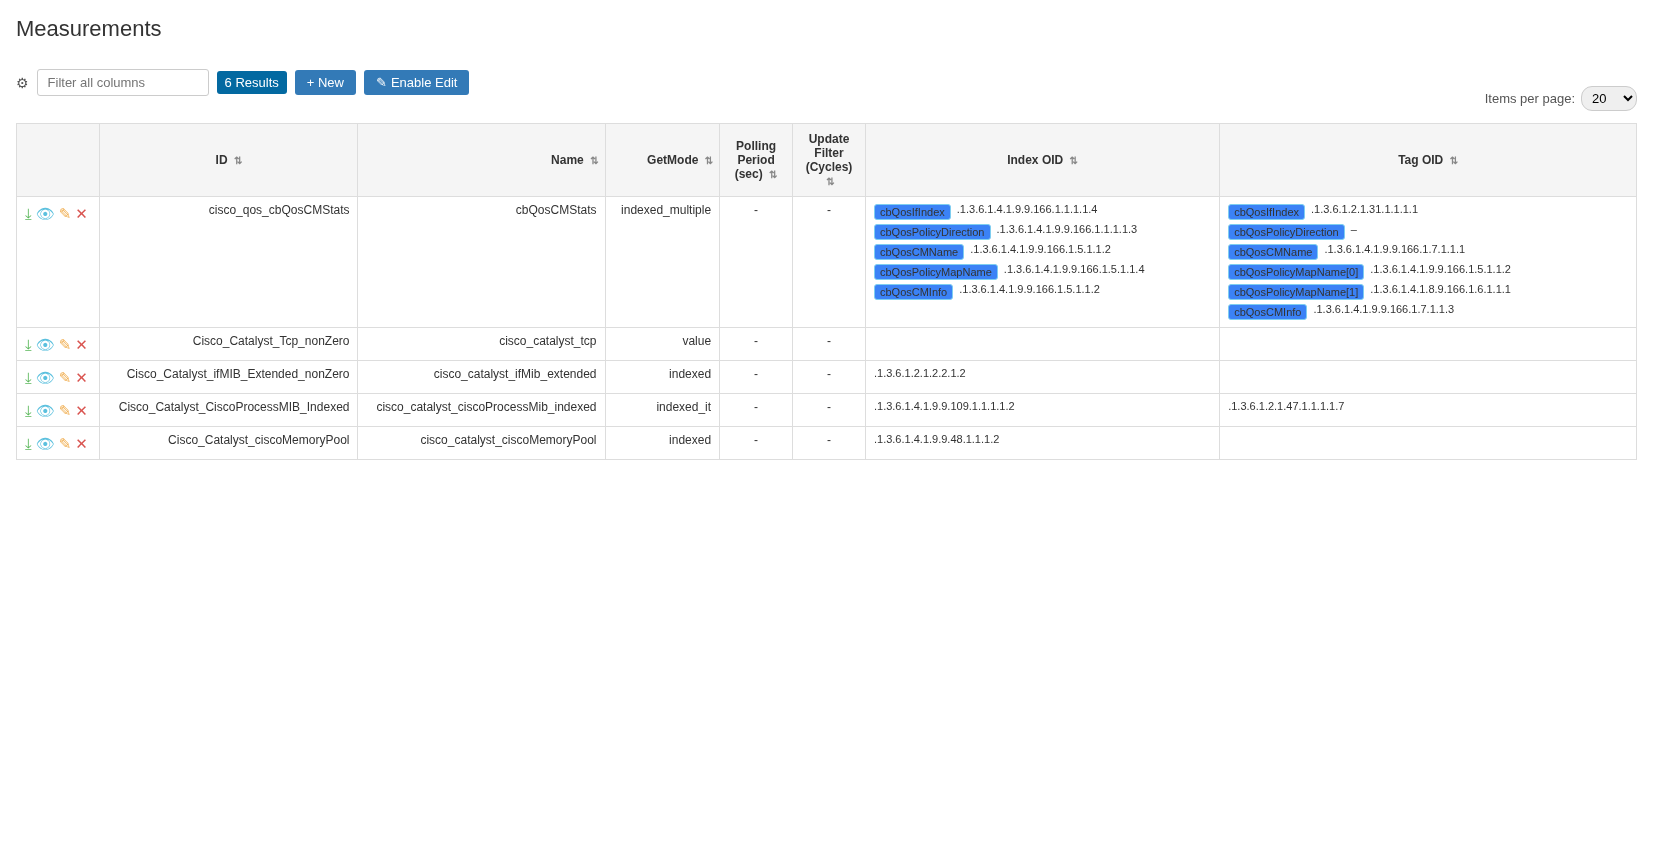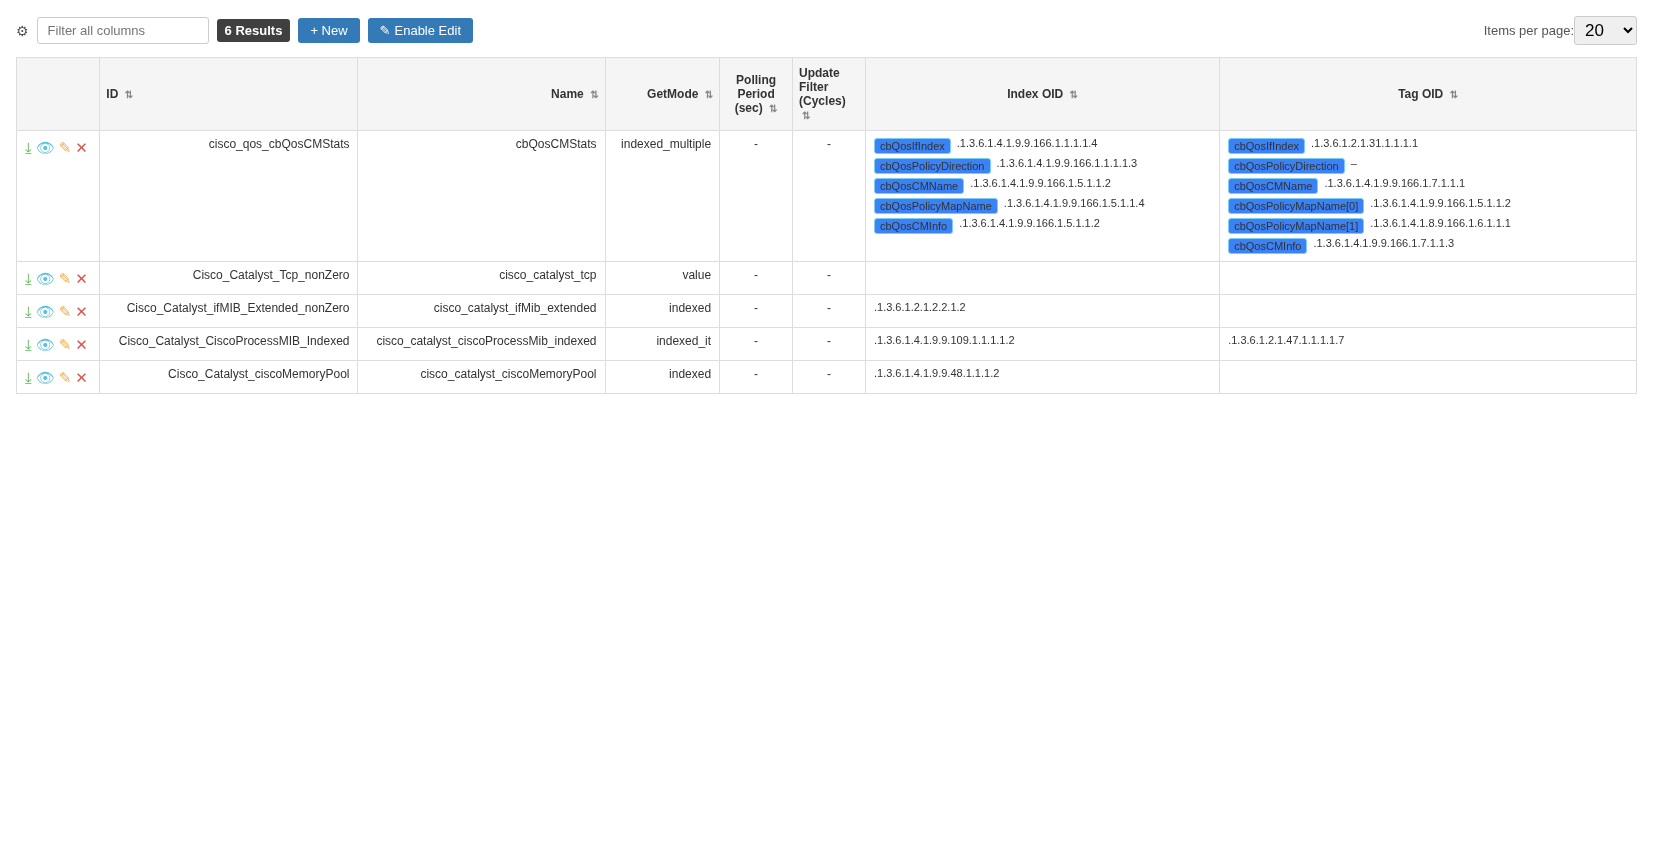--- a/index.html
+++ b/index.html
@@ -1,59 +1,60 @@
 <!DOCTYPE html>
 <html><head>
   <meta charset="utf-8">
   <style>
     * { box-sizing: border-box; margin: 0; padding: 0; }
     body { font-family: Arial, sans-serif; font-size: 13px; background: #fff; color: #333; }
     .page { padding: 16px; }
     h1 { font-size: 22px; font-weight: 400; margin-bottom: 12px; }
     .toolbar { display: flex; align-items: center; gap: 8px; margin-bottom: 12px; }
     .filter-input { border: 1px solid #ccc; border-radius: 3px; padding: 5px 10px; width: 172px; font-size: 13px; outline: none; }
-    .badge-results { background: #404040; color: #fff; border-radius: 3px; padding: 4px 8px; font-size: 13px; font-weight: bold; }
+    .badge-results { background: #0369a1; color: #fff; border-radius: 3px; padding: 4px 8px; font-size: 13px; font-weight: normal; }
     .btn { display: inline-flex; align-items: center; gap: 4px; padding: 5px 12px; border-radius: 3px; border: none; cursor: pointer; font-size: 13px; }
     .btn-new { background: #337ab7; color: #fff; text-align: right; }
     .btn-edit { background: #337ab7; color: #fff; }
-    .items-per-page { margin-left: auto; display: flex; align-items: center; gap: 0; font-size: 13px; color: #555; }
-    .items-per-page select { border: 1px solid #ccc; border-radius: 3px; padding: 3px 6px; font-size: 17px; }
+    .items-per-page { margin-left: auto; display: flex; align-items: center; gap: 6px; font-size: 13px; color: #555; margin-top: 32px; }
+    .items-per-page select { border: 1px solid #ccc; border-radius: 11px; padding: 3px 6px; font-size: 13px; }
     table { width: 100%; border-collapse: collapse; font-size: 12px; }
     thead th { background: #f5f5f5; border: 1px solid #ddd; padding: 8px 6px; text-align: center; font-weight: bold; color: #333; vertical-align: middle; }
     tbody td { border: 1px solid #ddd; padding: 6px 8px; vertical-align: top; }
     tbody tr { background: #fff; }
     .sort-icon { font-size: 10px; color: #888; margin-left: 3px; }
     .row-actions { display: flex; align-items: center; gap: 4px; padding-top: 2px; }
     .action-icon { cursor: pointer; font-size: 15px; }
     .icon-download { color: #5cb85c; }
     .icon-view { color: #5bc0de; }
     .icon-edit { color: #f0ad4e; }
     .icon-delete { color: #d9534f; }
     .tag { display: inline-block; background: #3b82f6; border: 1px solid #7ecef0; border-radius: 3px; padding: 1px 5px; font-size: 11px; margin: 1px 2px 1px 0; white-space: nowrap; }
     .tag-oid-container { display: flex; flex-direction: column; gap: 2px; }
     .tag-oid-row { display: flex; align-items: flex-start; gap: 4px; }
     .index-oid-container { display: flex; flex-direction: column; gap: 2px; }
     .index-oid-row { display: flex; align-items: flex-start; gap: 4px; }
     .oid-value { font-family: Liberation Sans, sans-serif; font-size: 11px; white-space: nowrap; }
     td.center { text-align: center; }
     td.right { text-align: right; }
     .col-actions { width: 80px; }
-    .col-id { width: 220px; text-align: left; }
+    .col-id { width: 220px; text-align: center; }
     .col-name { width: 200px; text-align: right; }
     .col-getmode { width: 110px; text-align: right; }
     .col-polling { width: 70px; }
-    .col-update { width: 70px; text-align: left; }
+    .col-update { width: 70px; text-align: center; }
     .col-index { width: 340px; }
     .col-tag { width: 400px; }
     .toolbar-icon { font-size: 14px; color: #555; cursor: pointer; }
   </style>
 </head>
 <body>
 
 <div class="page">
+  <h1>Measurements</h1>
   <div class="toolbar">
     <span class="toolbar-icon">⚙</span>
     <input class="filter-input" type="text" placeholder="Filter all columns" style="">
     <span class="badge-results">6 Results</span>
     <button class="btn btn-new">+ New</button>
     <button class="btn btn-edit">
       <span>✎</span>
       <span>Enable Edit</span>
     </button>
     <div class="items-per-page">

